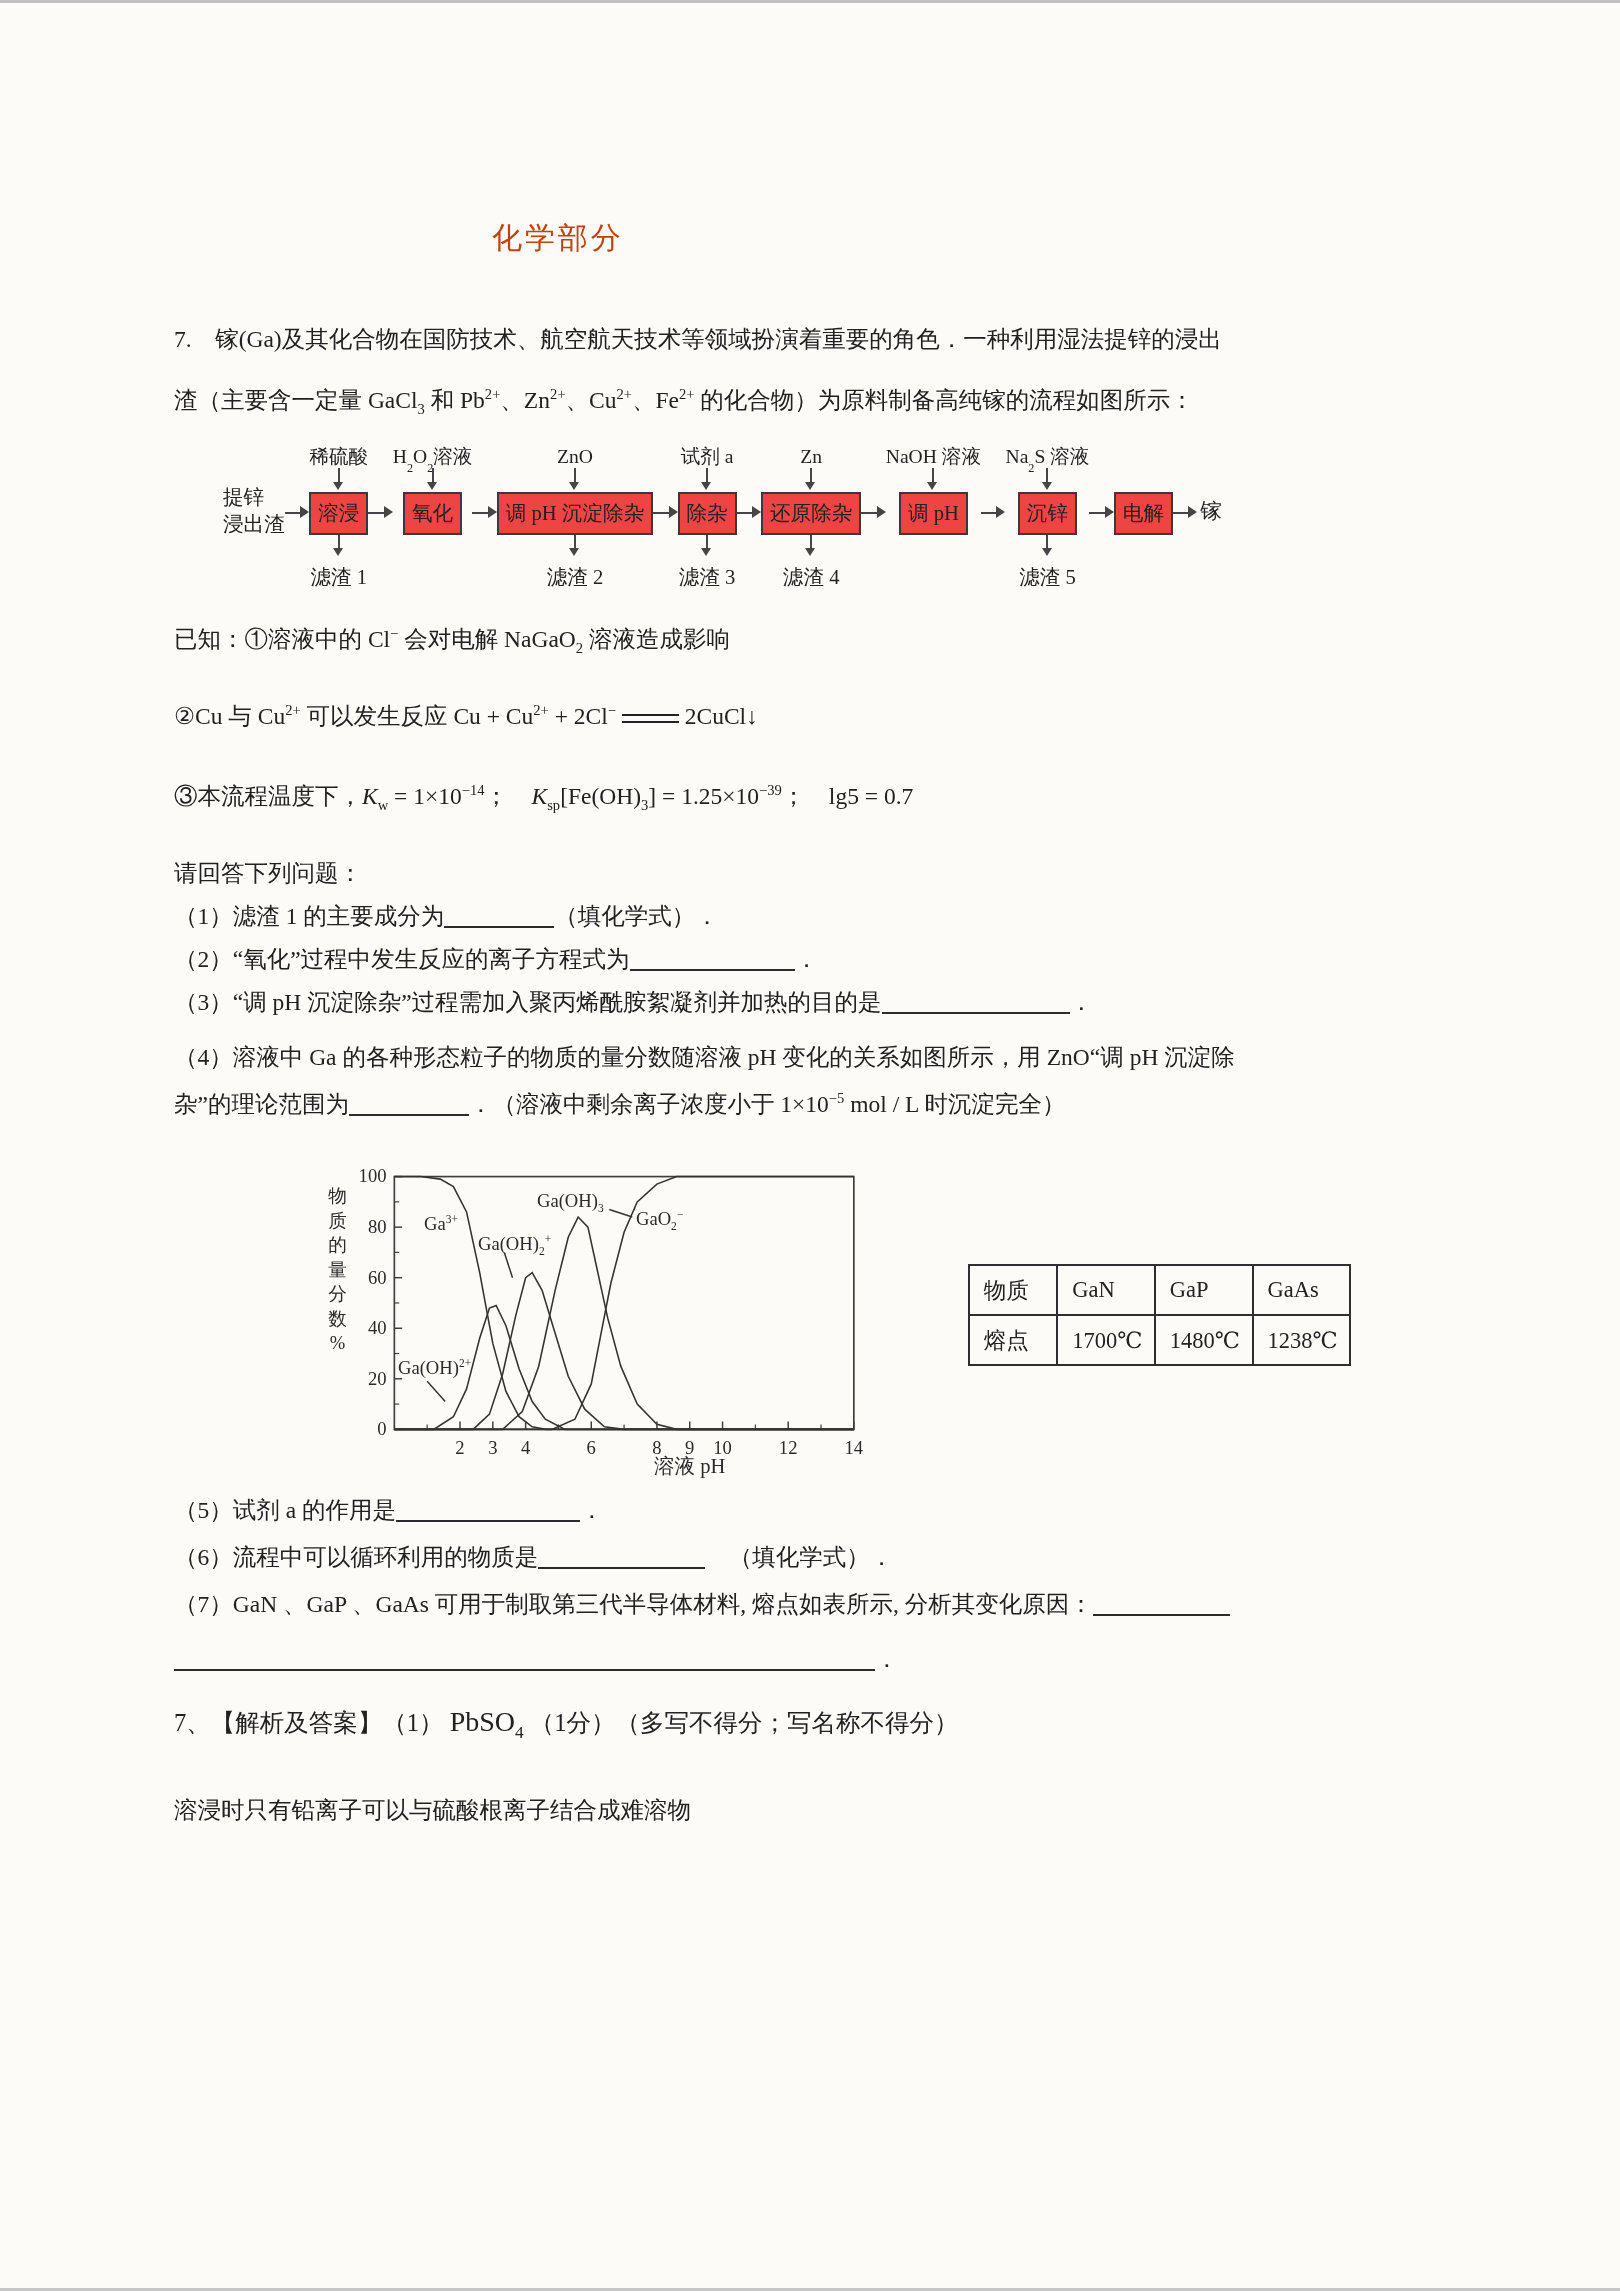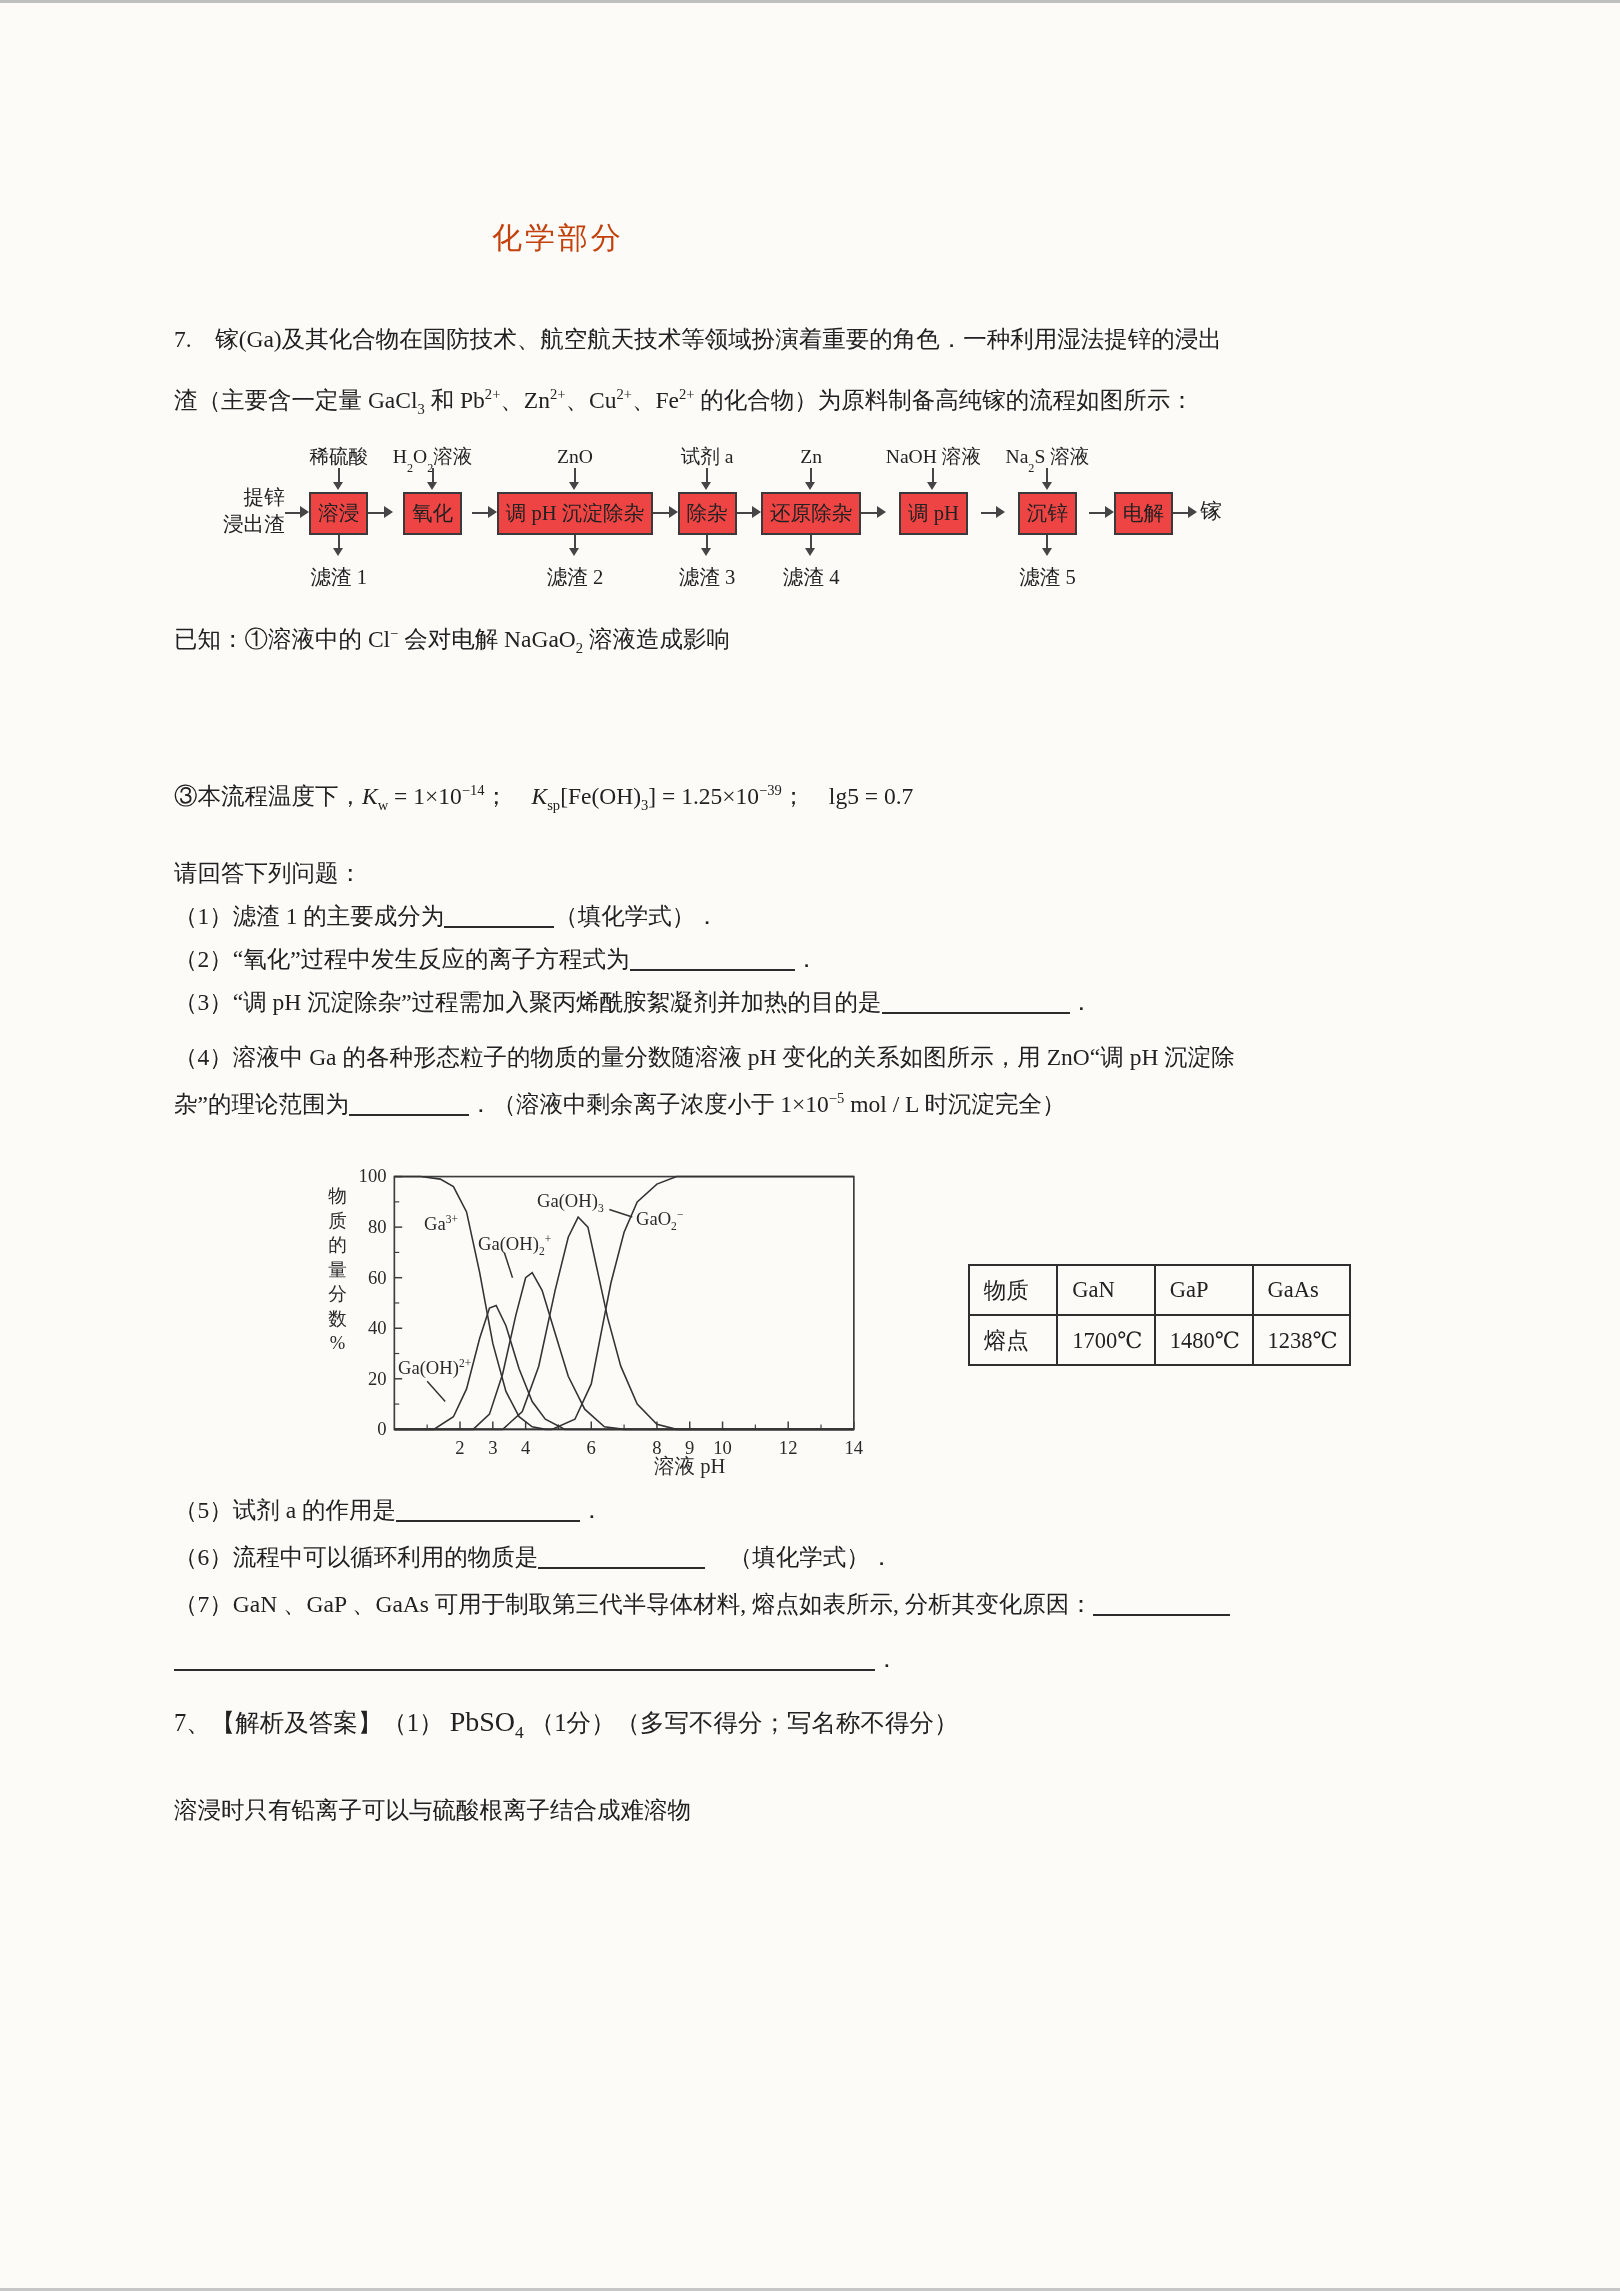--- a/index.html
+++ b/index.html
@@ -9,21 +9,21 @@
   .scan-edge-top{position:absolute;left:0;top:0;width:100%;height:2.9px;background:#bfbfbf;}
   .scan-edge-bottom{position:absolute;left:0;bottom:0;width:100%;height:3.9px;background:#c6c6c6;}
   #doc-title{position:absolute;left:492px;top:218px;font-size:30px;letter-spacing:2.9px;font-family:"Liberation Sans","DejaVu Sans",sans-serif;}
   .tl{position:absolute;left:174px;white-space:nowrap;font-size:23.5px;line-height:33px;color:#212121;}
   sup{font-size:0.62em;vertical-align:super;line-height:0;}
   sub{font-size:0.62em;vertical-align:sub;line-height:0;}
   .blank{display:inline-block;border-bottom:2px solid #2c2c2c;height:21.6px;vertical-align:-3.9px;}
   .chem-big{font-size:28px;}
   
   #flow{position:absolute;left:223px;top:439px;width:1274px;display:flex;align-items:flex-start;}
-  .fsource{margin-top:45px;font-size:20.6px;line-height:26.5px;text-align:right;flex:none;white-space:nowrap;}
+  .fsource{margin-top:45px;font-size:20.6px;line-height:26.5px;text-align:left;flex:none;white-space:nowrap;}
   .funit{display:flex;flex-direction:column;align-items:center;flex:none;}
   .fin{height:29px;display:flex;align-items:flex-end;justify-content:center;font-size:19.6px;line-height:23.5px;white-space:nowrap;}
   .fbox{height:43px;box-sizing:border-box;border:2px solid #3a3a3a;display:flex;align-items:center;justify-content:center;
         padding:0 6.9px;font-size:20.6px;white-space:nowrap;background:#ef4444;}
   .fout{height:31px;font-size:20.6px;white-space:nowrap;padding-top:4.9px;box-sizing:border-box;}
   .varrow{width:0;height:23.5px;position:relative;flex:none;}
   .varrow::before{content:"";position:absolute;left:-1px;top:0;width:2px;height:15.7px;background:#454545;}
   .varrow::after{content:"";position:absolute;left:-5.9px;top:13.7px;border-left:5.9px solid transparent;border-right:5.9px solid transparent;border-top:8.8px solid #454545;}
   .harrow{width:24.5px;height:15.7px;margin-top:66px;position:relative;flex:none;}
   .harrow::before{content:"";position:absolute;left:0;top:6.9px;right:7.8px;height:2px;background:#454545;}
@@ -126,20 +126,23 @@
       <div class="varrow hide"></div>
       <div class="fbox">电解</div>
       <div class="varrow hide"></div>
       <div class="fout"></div>
     </div>
     <div class="harrow"></div>
     <div class="fga">镓</div>
   </div>
 
   <div class="tl" style="top:623px;">已知：①溶液中的 Cl<sup>−</sup> 会对电解 NaGaO<sub>2</sub> 溶液造成影响</div>
+  <div class="tl" style="top:700px;">
+    <span>②Cu 与 Cu<sup>2+</sup> 可以发生反应 Cu + Cu<sup>2+</sup> + 2Cl<sup>−</sup></span><span class="dbleq"></span><span>2CuCl↓</span>
+  </div>
   <div class="tl" style="top:780px;">③本流程温度下，<i>K</i><sub>w</sub> = 1×10<sup>−14</sup>；　<i>K</i><sub>sp</sub>[Fe(OH)<sub>3</sub>] = 1.25×10<sup>−39</sup>；　lg5 = 0.7</div>
 
   <div class="tl" style="top:857px;">请回答下列问题：</div>
 
   <div class="tl" style="top:900px;">
     <span>（1）滤渣 1 的主要成分为</span><span class="blank" style="width:110px;"></span><span>（填化学式）．</span>
   </div>
   <div class="tl" style="top:943px;">
     <span>（2）“氧化”过程中发生反应的离子方程式为</span><span class="blank" style="width:165px;"></span><span>．</span>
   </div>

